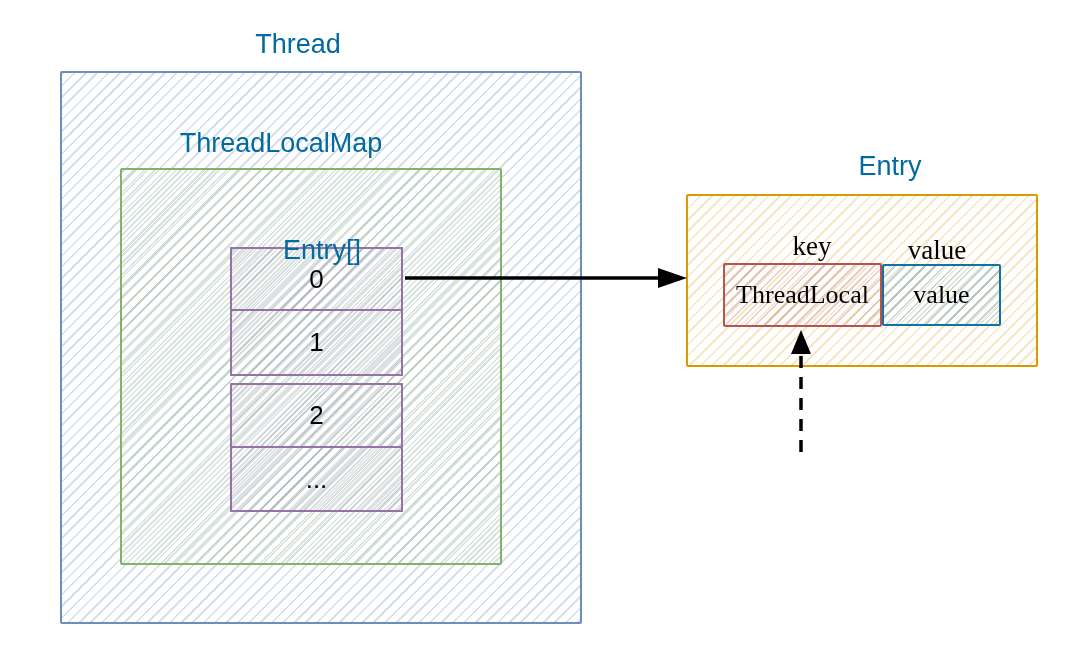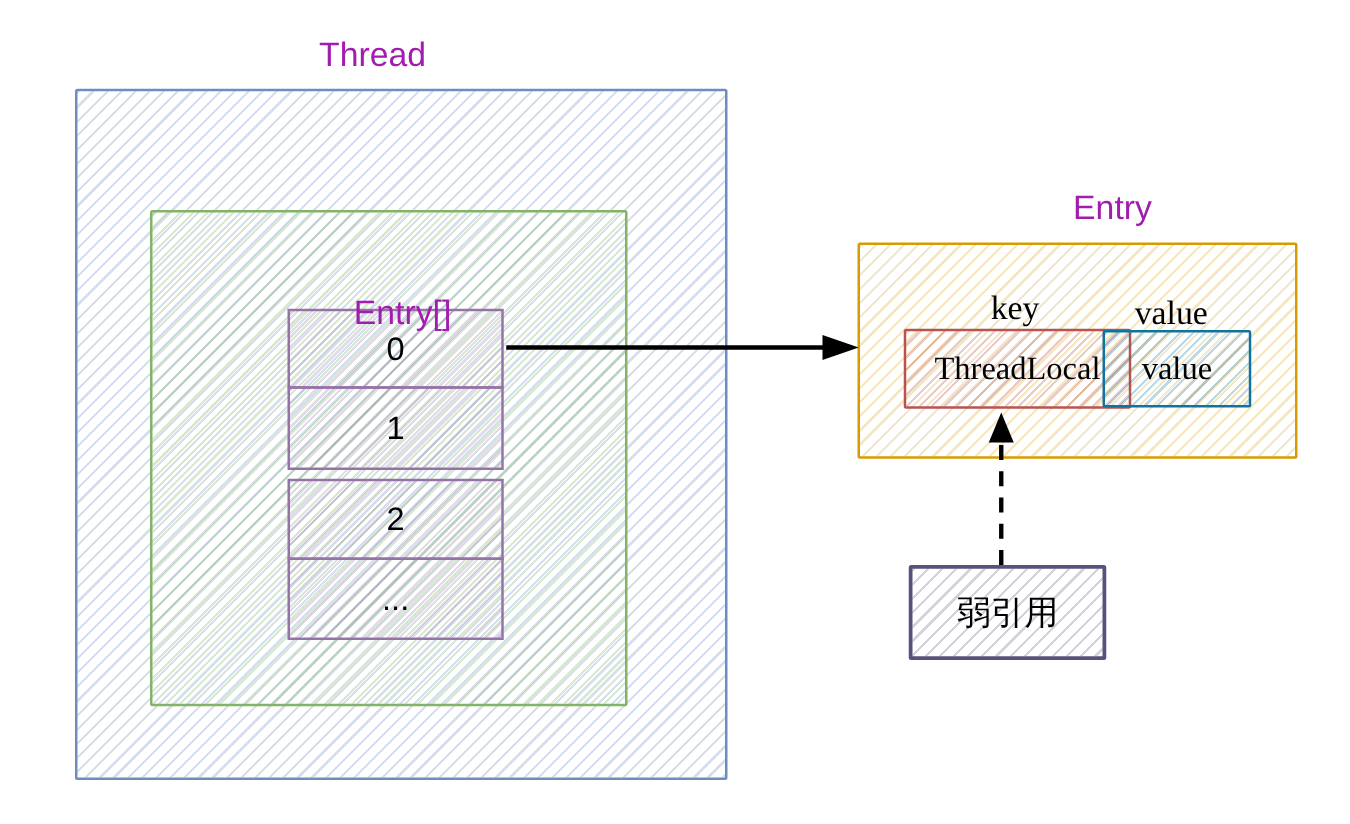--- a/index.html
+++ b/index.html
@@ -2,21 +2,21 @@
 <html><head>
 <meta charset="utf-8">
 <style>
   html,body { margin:0; padding:0; background:#ffffff; }
   .canvas {
     position:relative; width:1080px; height:659px; background:#ffffff;
     font-family:"Liberation Sans", sans-serif; color:#000; overflow:hidden;
   }
   .title {
     position:absolute; transform:translateX(-50%);
-    font-size:27px; line-height:30px; white-space:nowrap; color:#a21caf;
+    font-size:27px; line-height:30px; white-space:nowrap; color:#0369a1;
   }
   .box { position:absolute; box-sizing:border-box; border-radius:2px; }
 
   
   .thread-box {
     left:60px; top:71px; width:522px; height:553px;
     border:2.5px solid #6c8ebf;
     background:repeating-linear-gradient(135deg, rgba(108,142,191,0.28) 0 1.8px, transparent 1.8px 8px);
   }
   .map-box {
@@ -42,21 +42,21 @@
     background:repeating-linear-gradient(135deg, rgba(215,155,0,0.24) 0 1.8px, transparent 1.8px 8px);
     font-family:Liberation Serif, serif;
   }
   .kv-label {
     position:absolute; transform:translateX(-50%);
     font-size:27px; line-height:28px; color:#000; white-space:nowrap;
   }
   .key-label   { left:124px; top:36px; }
   .value-label { left:249px; top:40px; }
   .key-box {
-    left:35px; top:67px; width:182px; height:64px;
+    left:35px; top:67px; width:159px; height:64px;
     border:2.5px solid #b85450;
     background:repeating-linear-gradient(135deg, rgba(184,84,80,0.30) 0 1.8px, transparent 1.8px 7px);
     display:flex; align-items:center; justify-content:center;
     font-size:26px;
   }
   .value-box {
     left:194px; top:68px; width:119px; height:62px;
     border:2.5px solid #10739e;
     background:repeating-linear-gradient(135deg, rgba(16,115,158,0.28) 0 1.8px, transparent 1.8px 7px);
     display:flex; align-items:center; justify-content:center;
@@ -97,25 +97,23 @@
     <div class="kv-label key-label">key</div>
     <div class="kv-label value-label">value</div>
     <div class="box key-box">
       <span>ThreadLocal</span>
     </div>
     <div class="box value-box">
       <span>value</span>
     </div>
   </div>
 
-  <div class="box weak-box">
-    <span>弱引用</span>
-  </div>
 
   <div class="title" style="left:298px; top:29px;">Thread</div>
+  <div class="title" style="left:281px; top:128px;">ThreadLocalMap</div>
   <div class="title" style="left:322px; top:209px;margin-top:26px;">Entry[]</div>
   <div class="title" style="left:890px; top:151px;">Entry</div>
 
   <svg class="arrows" viewBox="0 0 1080 659" xmlns="http://www.w3.org/2000/svg">
     <g>
       <line x1="405" y1="278" x2="660" y2="278" stroke="#000000" stroke-width="3.5"></line>
       <polygon points="687,278 658,268 658,288" fill="#000000"></polygon>
     </g>
     <g>
       <line x1="801" y1="452" x2="801" y2="352" stroke="#000000" stroke-width="3.5" stroke-dasharray="12 9"></line>

